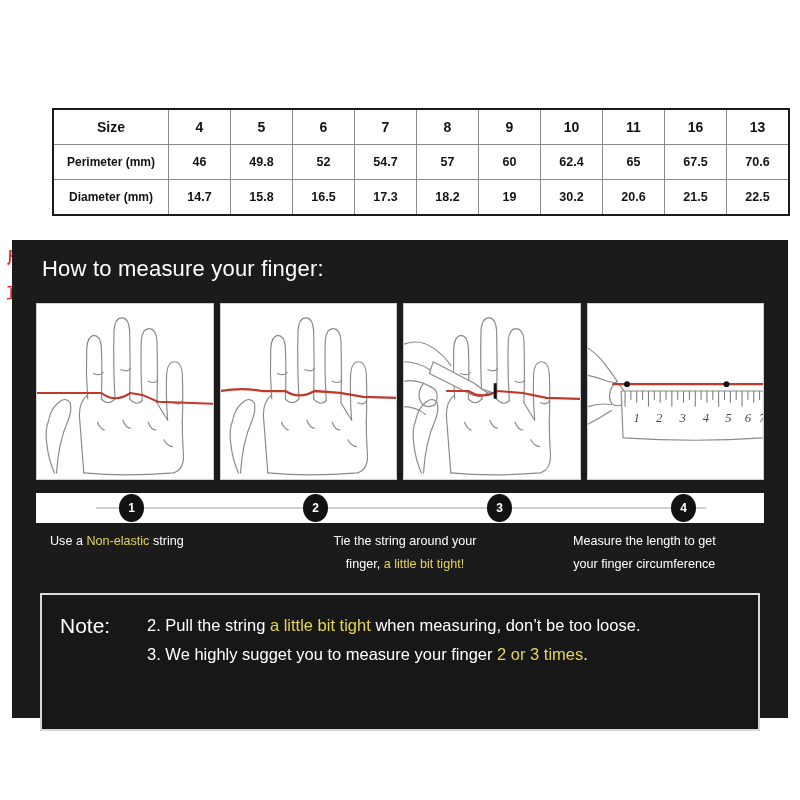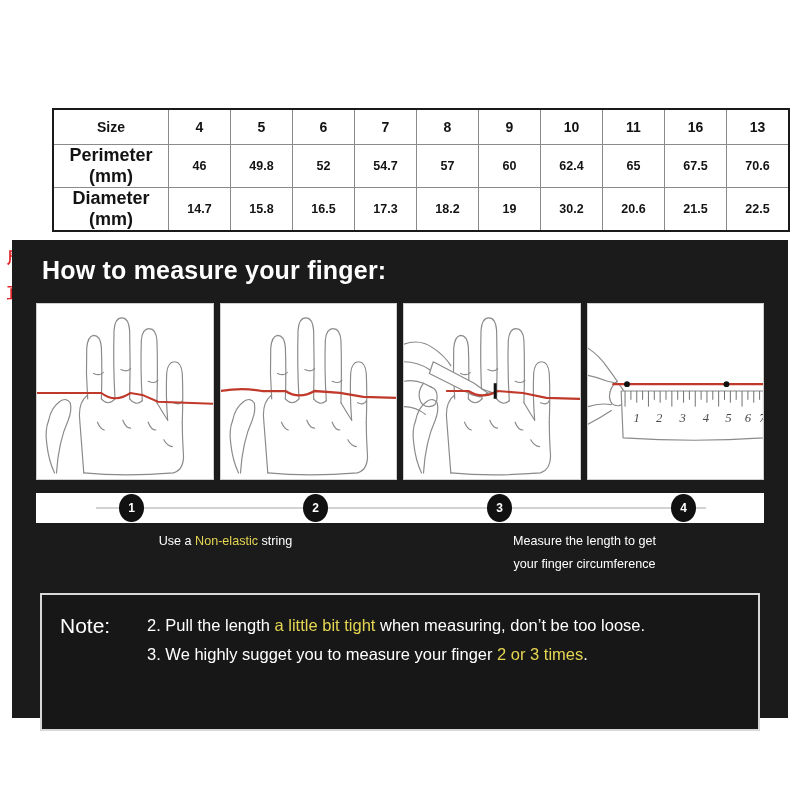--- a/index.html
+++ b/index.html
@@ -44,37 +44,37 @@
     padding:0 2px;
     font-weight:bold;
   }
   table.size-table tr.hdr td{
     font-weight:bold;
     font-size:14px;
   }
   table.size-table td.lbl{
     width:110px;
     font-weight:bold;
-    font-size:18px;
+    font-size:12px;
   }
   table.size-table td.num{width:57px;}
   table.size-table tr.hdr td.lbl{font-size:14px;}
 
   
   #black-panel{
     position:absolute;
     left:12px;top:240px;width:776px;height:478px;
     background:#1b1b1b;
     box-sizing:border-box;
   }
   #panel-title{
     position:absolute;left:30px;top:16px;
     color:#ffffff;
-    font-size:25px;
-    font-weight:bold;
+    font-size:22px;
+    font-weight:normal;
     letter-spacing:0.2px;
   }
 
   
   #illus-row{
     position:absolute;left:24px;top:63px;
     width:728px;height:177px;
     display:flex;
     gap:6px;
   }
@@ -121,21 +121,21 @@
   }
   .caption{
     flex:1 1 0;
     color:#ffffff;
     font-size:12.6px;
     line-height:23px;
     text-align:center;
     padding:0 4px;
     box-sizing:border-box;
   }
-  .caption.c1{text-align:center;padding-left:14px;}
+  .caption.c1{text-align:left;padding-left:14px;}
   .hl{color:#e4d552;}
 
   
   #note-box{
     position:absolute;left:28px;top:353px;
     width:720px;height:138px;
     border:2px solid #d8d8d8;
     box-sizing:border-box;
     background:#171717;
   }
@@ -372,30 +372,34 @@
     <div class="step-dot" id="dot2">2</div>
     <div class="step-dot" id="dot3">3</div>
     <div class="step-dot" id="dot4">4</div>
   </div>
 
   <div id="captions">
     <div class="caption c1">
       <span>Use a </span><span class="hl">Non-elastic</span><span> string</span>
     </div>
     <div class="caption">
+      <span>Tie the string around your</span><br>
+      <span>finger, </span><span class="hl">a little bit tight!</span>
+    </div>
+    <div class="caption">
       <span>Measure the length to get</span><br>
       <span>your finger circumference</span>
     </div>
   </div>
 
   <div id="note-box">
     <div id="note-label">Note:</div>
     <div id="note-list">
       <div class="note-item">
-        <span>2. </span><span>Pull the length </span><span class="hl">a little bit tight</span><span> when measuring, don’t be too loose.</span>
+        <span>2. </span><span>Pull the string </span><span class="hl">a little bit tight</span><span> when measuring, don’t be too loose.</span>
       </div>
       <div class="note-item">
         <span>3. </span><span>We highly sugget you to measure your finger </span><span class="hl">2 or 3 times</span><span>.</span>
       </div>
     </div>
   </div>
 
 </div>
 
 </body></html>

